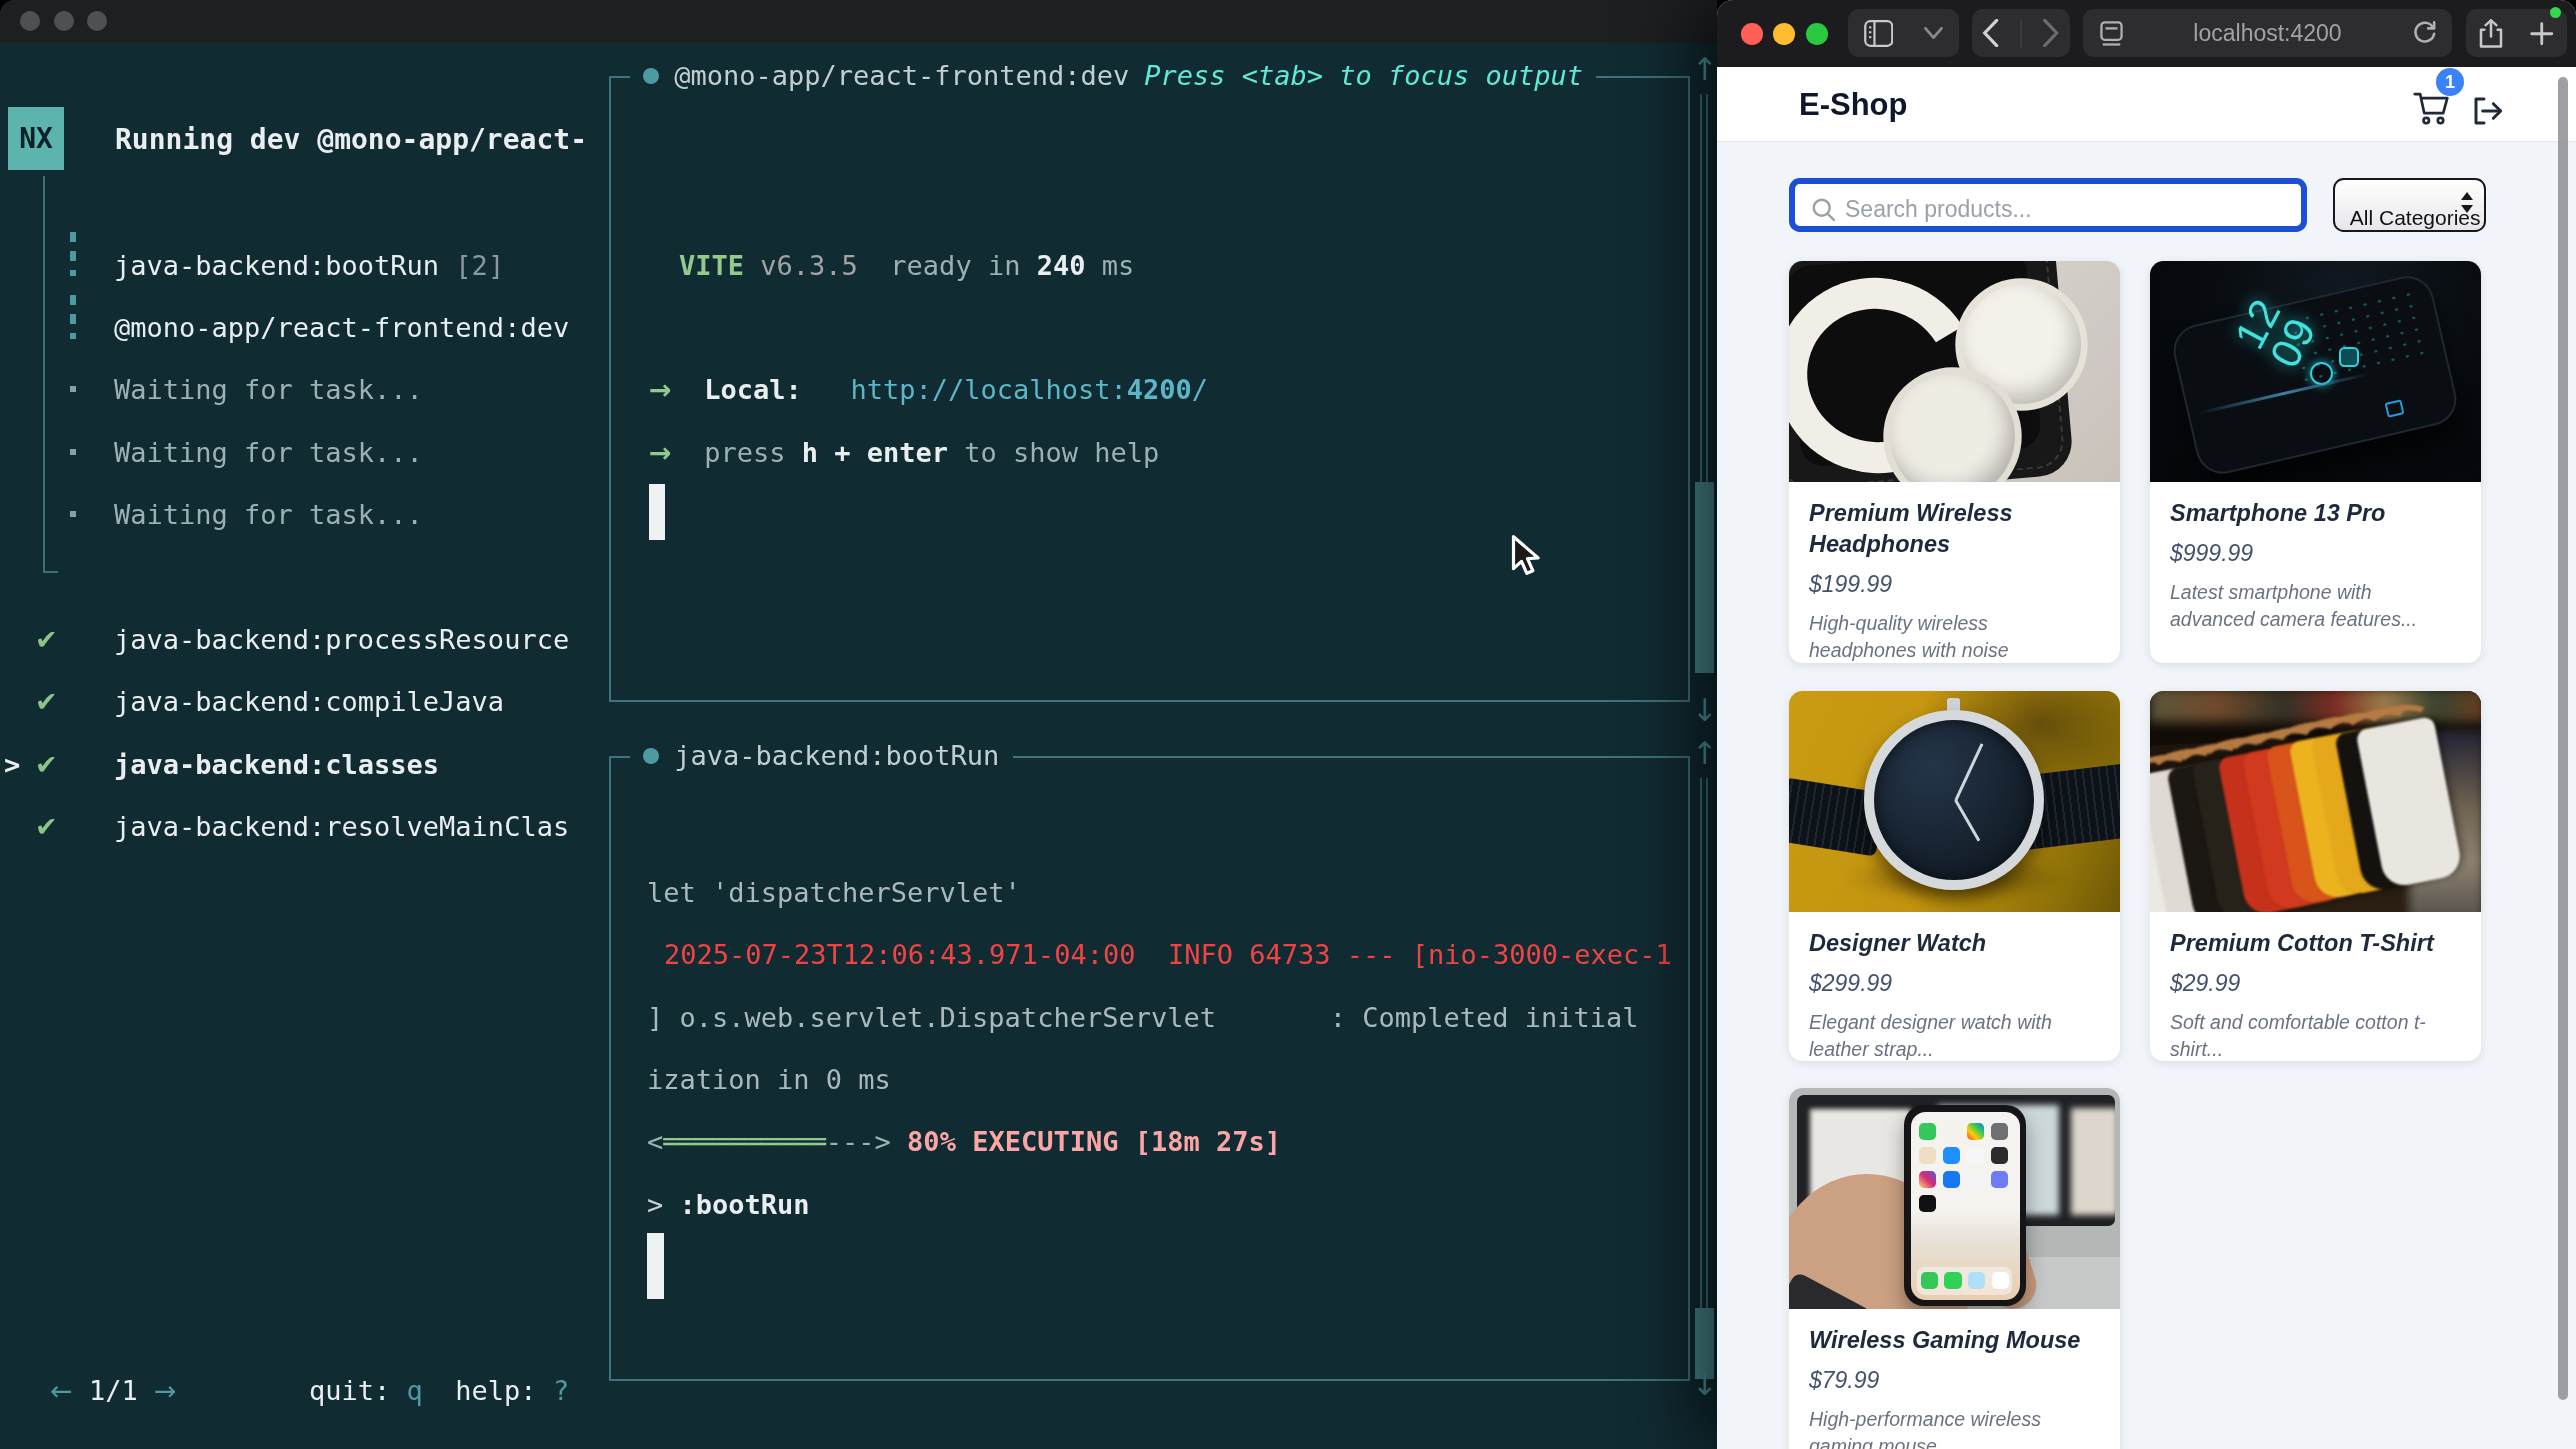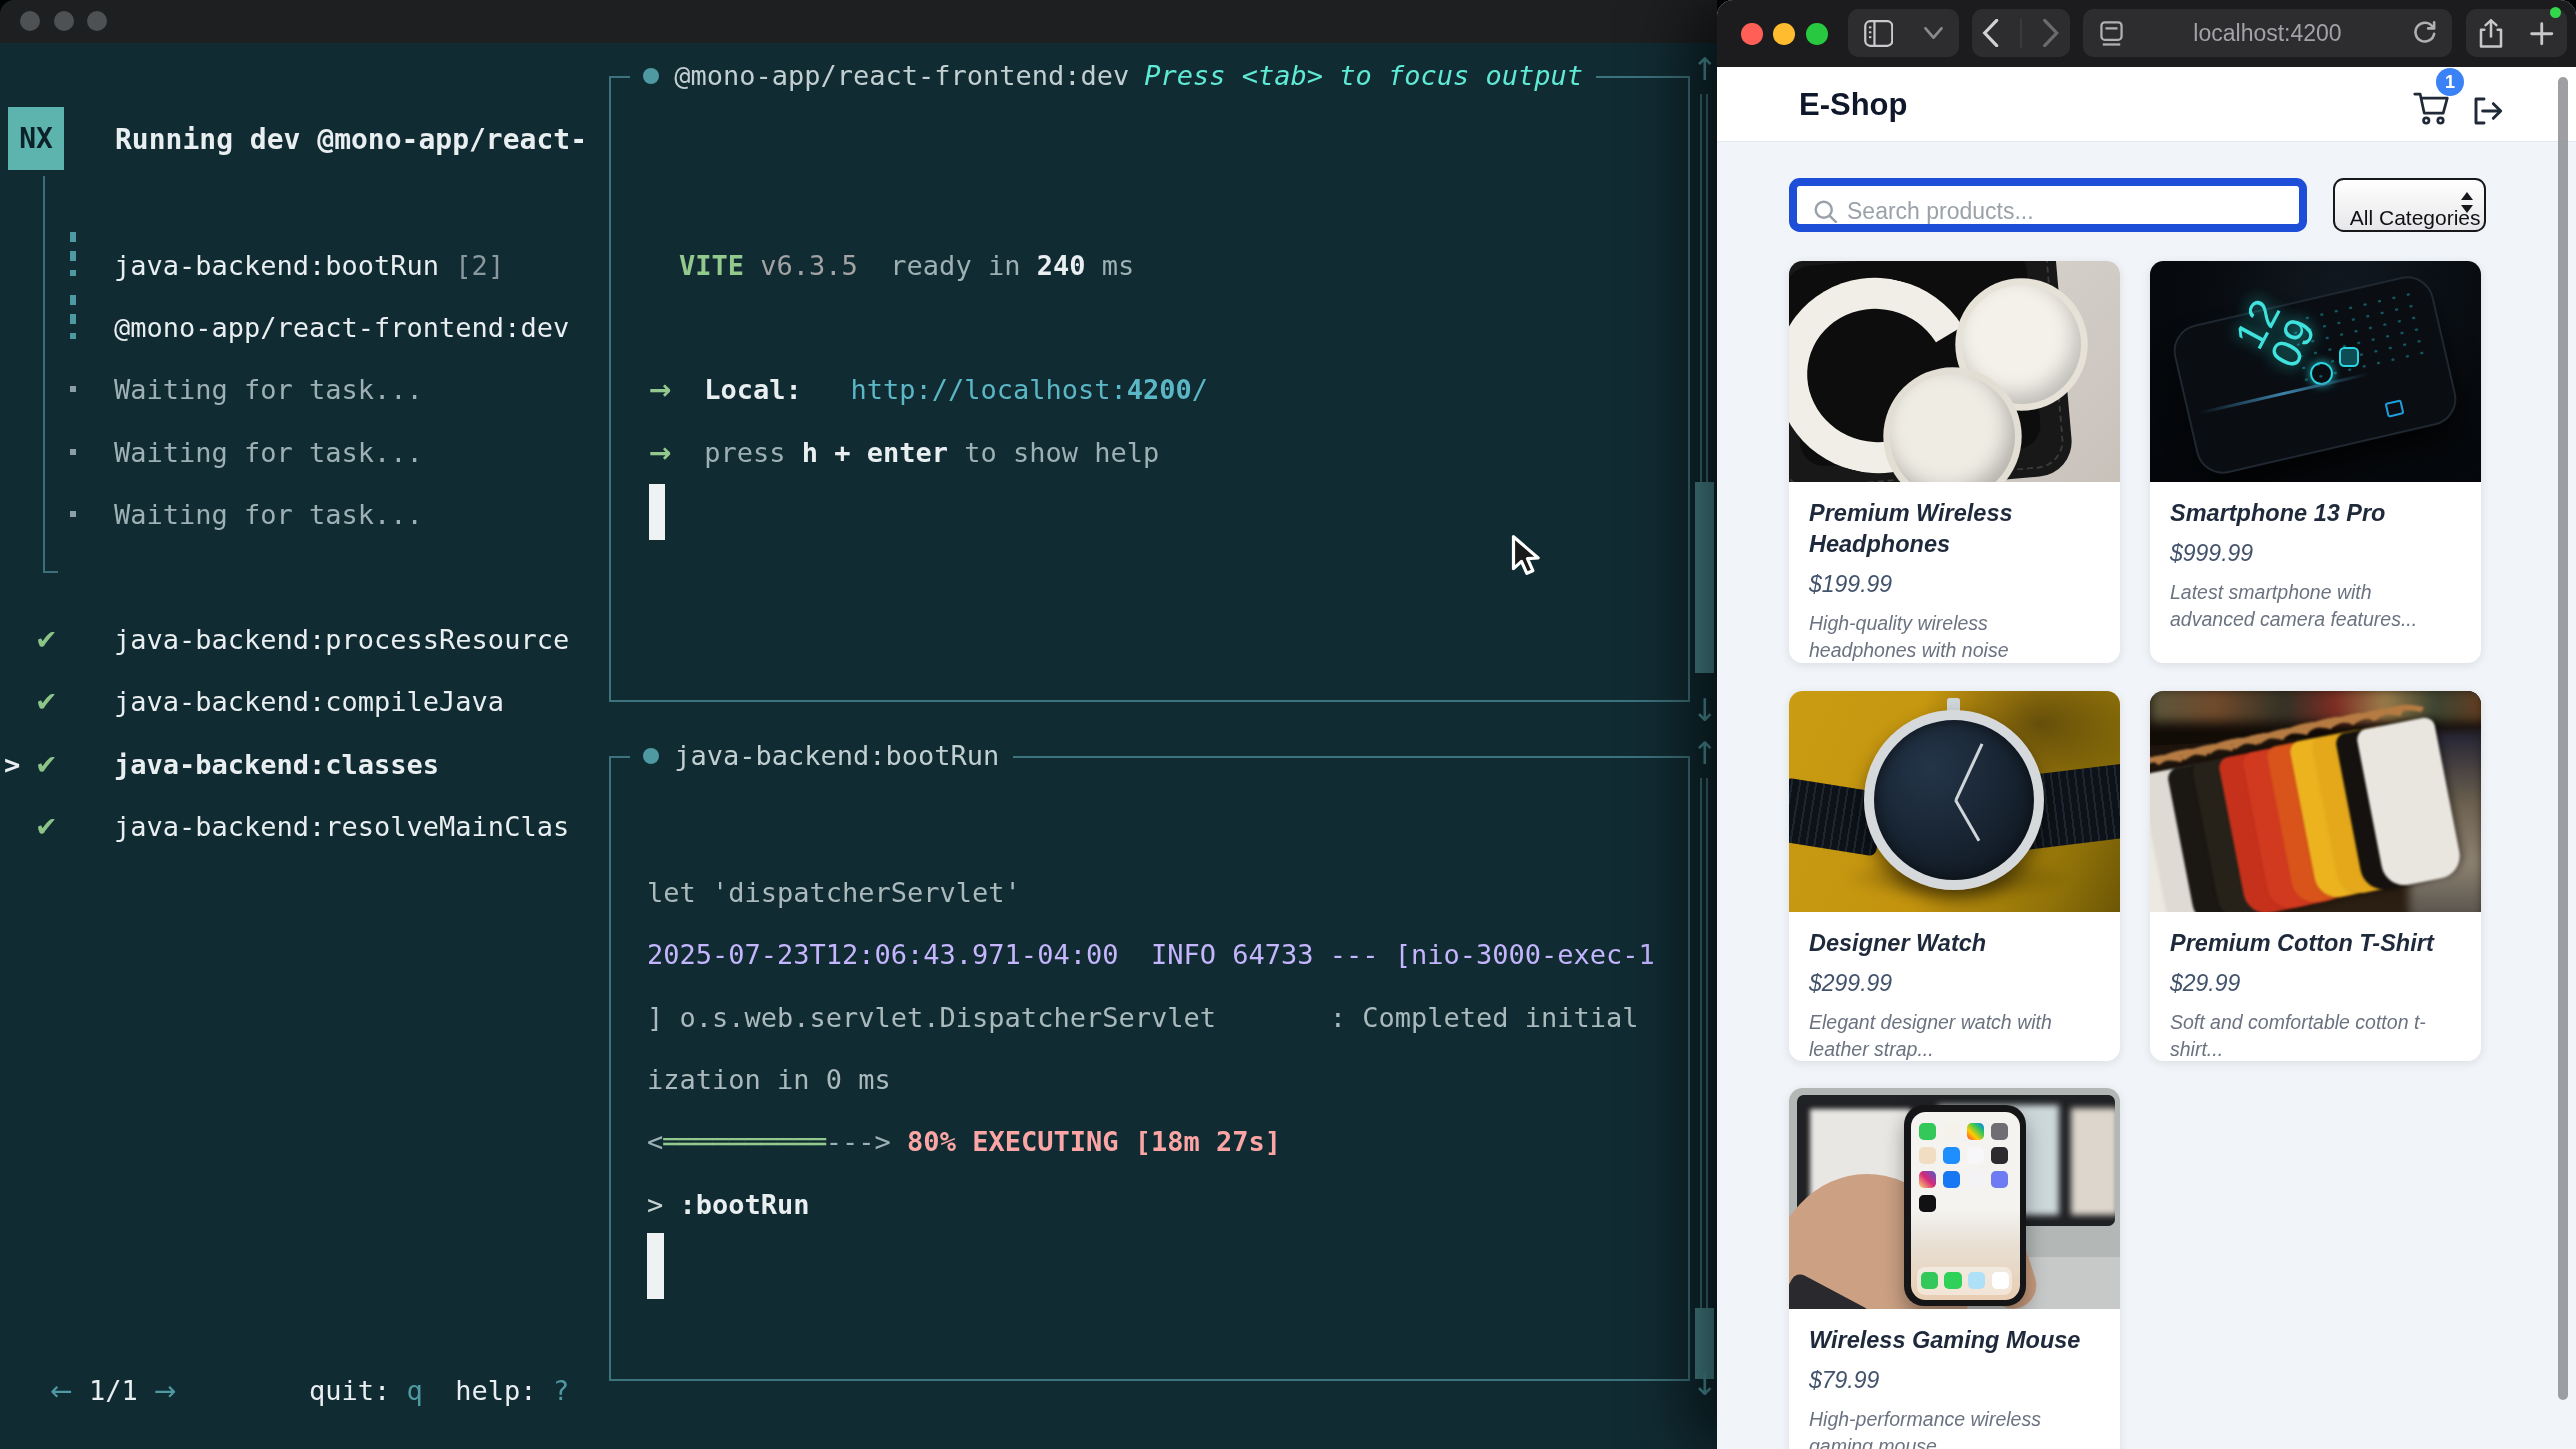--- a/index.html
+++ b/index.html
@@ -40,21 +40,21 @@
   
   .browser { position:absolute; left:1717px; top:0; width:859px; height:1449px; background:#f1f5f9; border-radius:16px 16px 0 0; overflow:hidden; box-shadow:-27px 0 67px rgba(0,0,0,.6); }
   .s-titlebar { position:absolute; left:0; top:0; width:100%; height:67px; background:#1c1c1e; }
   .s-light { position:absolute; top:23px; width:21.5px; height:21.5px; border-radius:50%; }
   .pill { position:absolute; top:9.4px; height:48px; background:#2d2d2f; border-radius:10.7px; display:flex; align-items:center; justify-content:space-around; }
   .url-text { color:#a2a2a7; font-size:23px; }
   .shop-header { position:absolute; left:0; top:67px; width:100%; height:75px; background:#ffffff; border-bottom:1.3px solid #e2e8f0; }
   .shop-title { position:absolute; left:82px; top:20px; font-size:31px; font-weight:bold; color:#0f172a; }
   .badge { position:absolute; width:28px; height:28px; border-radius:50%; background:#3b82f6; color:#fff; font-size:18px; font-weight:bold; display:flex; align-items:center; justify-content:center; }
   .content { position:absolute; left:0; top:142px; width:100%; height:1307px; background:#f1f5f9; }
-  .search-box { position:absolute; left:72px; top:36px; width:518px; height:54px; background:#fff; border:8px solid #1d4ed8; border-radius:10.7px; }
+  .search-box { position:absolute; left:72px; top:36px; width:518px; height:54px; background:#fff; border:6px solid #1d4ed8; border-radius:10.7px; }
   .search-box input { position:absolute; left:50px; top:0; width:456px; height:50px; border:none; outline:none; font-family:"Liberation Sans",sans-serif; font-size:23px; color:#374151; background:transparent; }
   .search-box input::placeholder { color:#9aa1a8; }
   .select { position:absolute; left:616px; top:36px; width:153px; height:54px; background:linear-gradient(#ffffff,#e7e7ea); border:2px solid #17181b; border-radius:10.7px; display:flex; align-items:flex-end; padding-left:14.8px; font-size:21px; color:#101114; }
   .sel-arrows { position:absolute; right:10.7px; top:12px; display:flex; flex-direction:column; gap:4.7px; }
   .tri-up { width:0; height:0; border-left:6px solid transparent; border-right:6px solid transparent; border-bottom:8px solid #17181b; }
   .tri-dn { width:0; height:0; border-left:6px solid transparent; border-right:6px solid transparent; border-top:8px solid #17181b; }
 
   .card { position:absolute; width:331px; background:#fff; border-radius:13.4px; box-shadow:0 2px 9.4px rgba(15,23,42,.1); overflow:hidden; }
   .card-img { position:relative; width:331px; height:221px; overflow:hidden; }
   .card-text { padding:16px 20px 0 20px;font-style:italic; }
@@ -184,21 +184,21 @@
   <div class="thumb" style="top:482px; height:191px"></div>
   <div class="scr-arrow" style="top:692px">↓</div>
 
   <div class="pane" style="left:609px; top:756px; width:1081px; height:625px">
     <div class="pane-title" style="left:19px">
       <span class="run-dot"></span>
       <span class="mono" style="color:#c2cfd1">java-backend:bootRun</span>
     </div>
   </div>
   <div class="abs mono" style="left:647px; top:879px; color:#aab9bc">let 'dispatcherServlet'</div>
-  <div class="abs mono" style="left:647px; top:941px; color:#c4b5fd">2025-07-23T12:06:43.971-04:00  INFO 64733 --- [nio-3000-exec-1</div>
+  <div class="abs mono" style="left:664px; top:941px; color:#ef4444">2025-07-23T12:06:43.971-04:00  INFO 64733 --- [nio-3000-exec-1</div>
   <div class="abs mono" style="left:647px; top:1004px; color:#aab9bc">] o.s.web.servlet.DispatcherServlet       : Completed initial</div>
   <div class="abs mono" style="left:647px; top:1066px; color:#aab9bc">ization in 0 ms</div>
   <div class="abs mono" style="left:647px; top:1128px"><span class="gry">&lt;</span><span class="grn b">══════════</span><span class="gry">---&gt;</span><span class="b" style="color:#fca5a5"> 80% EXECUTING [18m 27s]</span></div>
   <div class="abs mono" style="left:647px; top:1191px"><span style="color:#c8d2d4">&gt; </span><span class="b wht">:bootRun</span></div>
   <div class="cursor-block" style="left:647px; top:1233px; width:17.4px; height:66px"></div>
 
   <div class="scr-arrow" style="top:735px">↑</div>
   <div class="track" style="left:1700px; top:778px; height:530px"></div>
   <div class="thumb" style="top:1308px; height:71px"></div>
   <div class="scr-arrow" style="top:1366px">↓</div>

